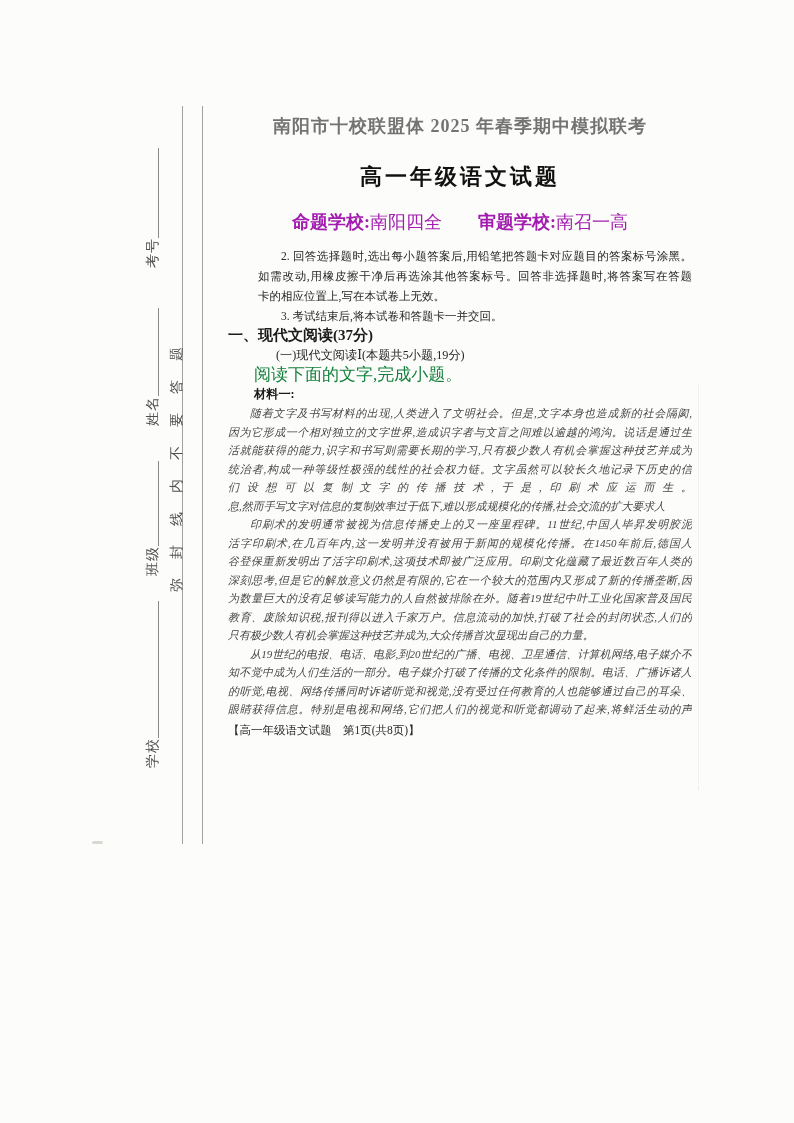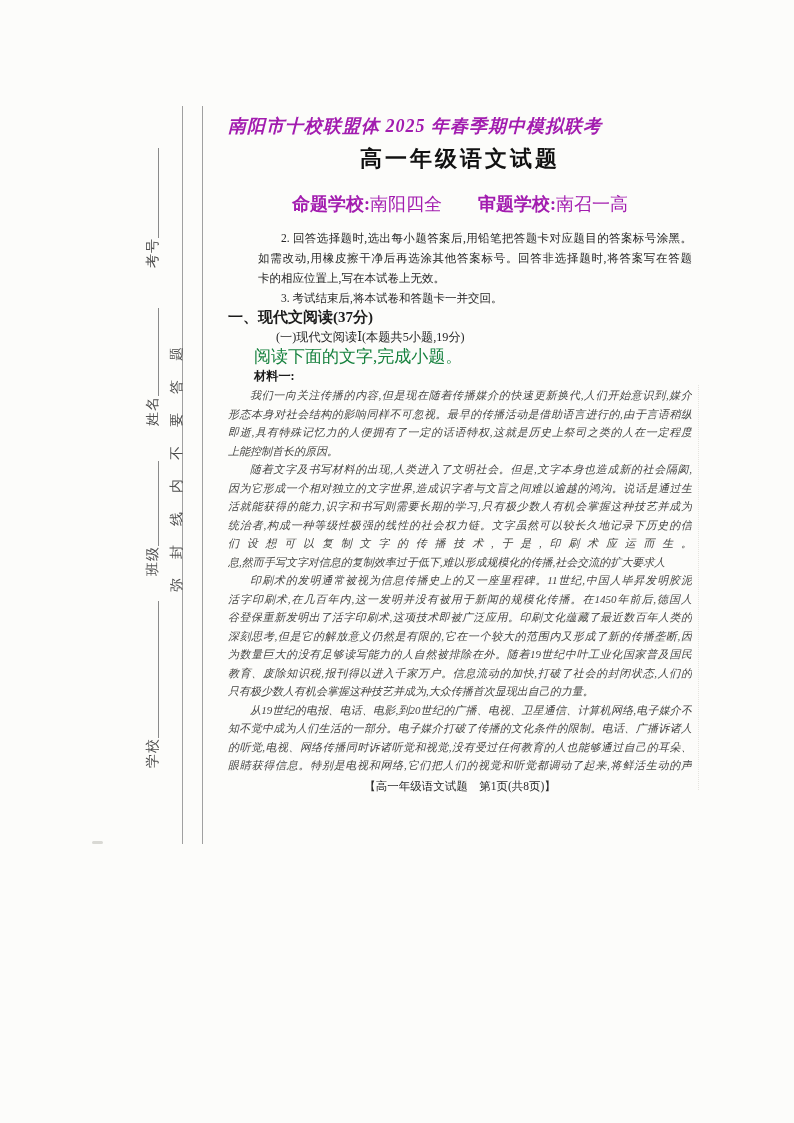--- a/index.html
+++ b/index.html
@@ -35,26 +35,26 @@
     font-size: 14px; letter-spacing: 19px; color: #4d4d4d; white-space: nowrap;
   }
 
   .smudge { position: absolute; left: 92px; top: 841px; width: 11px; height: 3px; background: #d9d9d4; border-radius: 2px; }
   .artifact-line { position: absolute; left: 698px; top: 385px; height: 405px; width: 1px; border-left: 1px dotted #e4e3de; }
 
   
   .content { position: absolute; left: 228px; top: 114px; width: 464px; }
 
   .title {
-    font-size: 18px; font-weight: bold; 
-    line-height: 24px; letter-spacing: 1px; color: #a21caf; font-style: italic;
+    font-size: 18px; font-weight: bold; text-align: center;
+    line-height: 24px; letter-spacing: 1px; color: #737373;
   }
   .subtitle {
     font-size: 22px; font-weight: bold; text-align: center;
-    line-height: 30px; letter-spacing: 3px; margin-top: 6px; color: #111111;
+    line-height: 30px; letter-spacing: 3px; margin-top: 24px; color: #111111;
   }
   .schools { margin-top: 21px; text-align: center; font-size: 18px; line-height: 18px; color: #a21caf; }
   .schools .b { font-weight: bold; }
   .schools .spacer { display: inline-block; width: 36px; }
 
   .notes { margin-top: 15px; margin-left: 30px; font-size: 11.5px; color: #262626; }
   .notes-head { font-weight: bold; font-size: 12.5px; line-height: 20px; }
   .note-para > div { line-height: 20px; height: 20px; text-align: justify; text-align-last: justify; overflow: hidden; }
   .note-para > div:first-child { text-indent: 2em; }
   .note-para > div:last-child { text-align-last: left; }
@@ -63,21 +63,21 @@
   .sec-h   { font-size: 15px; font-weight: bold; line-height: 19.5px; height: 19.5px; color: #1b1b1b; }
   .subsec  { font-size: 12.2px; line-height: 19.5px; height: 19.5px; color: #262626; margin-left: 48px; }
   .instr   { font-size: 17px; line-height: 19.5px; height: 19.5px; padding-left: 26px; color: #15803d; }
   .mat     { font-size: 12.2px; font-weight: bold; line-height: 19.5px; height: 19.5px; padding-left: 26px; color: #1b1b1b; }
 
   .para { font-size: 11px; font-style: italic; color: #454543; }
   .para > div { line-height: 18.5px; height: 18.5px; text-align: justify; text-align-last: justify; overflow: hidden; }
   .para > div:first-child { text-indent: 2em; }
   .para:not(.cont) > div:last-child { text-align-last: left; }
 
-  .footer { margin-top: 3px; text-align: center; font-size: 11.5px; line-height: 17px; color: #2b2b2b; }
+  .footer { margin-top: 3px; font-size: 11.5px; line-height: 17px; color: #2b2b2b; }
 </style>
 </head>
 <body>
 
 <div class="page">
 
   <div class="seal-line line-inner"></div>
   <div class="seal-line line-outer"></div>
 
   <div class="fields-strip"><span>学校</span><span class="f-underline w-school"></span><span class="f-gap g1"></span><span>班级</span><span class="f-underline w-class"></span><span class="f-gap g2"></span><span>姓名</span><span class="f-underline w-name"></span><span class="f-gap g3"></span><span>考号</span><span class="f-underline w-exam"></span></div>
@@ -105,26 +105,20 @@
         </div>
     </div>
 
     <div class="reading">
       <div class="sec-h">一、现代文阅读(37分)</div>
       <div class="subsec">(一)现代文阅读Ⅰ(本题共5小题,19分)</div>
       <div class="instr">阅读下面的文字,完成小题。</div>
       <div class="mat">材料一:</div>
 
       <div class="para">
-          <div>我们一向关注传播的内容,但是现在随着传播媒介的快速更新换代,人们开始意识到,媒介</div>
-          <div>形态本身对社会结构的影响同样不可忽视。最早的传播活动是借助语言进行的,由于言语稍纵</div>
-          <div>即逝,具有特殊记忆力的人便拥有了一定的话语特权,这就是历史上祭司之类的人在一定程度</div>
-          <div>上能控制首长的原因。</div>
-        </div>
-      <div class="para">
           <div>随着文字及书写材料的出现,人类进入了文明社会。但是,文字本身也造成新的社会隔阂,</div>
           <div>因为它形成一个相对独立的文字世界,造成识字者与文盲之间难以逾越的鸿沟。说话是通过生</div>
           <div>活就能获得的能力,识字和书写则需要长期的学习,只有极少数人有机会掌握这种技艺并成为</div>
           <div>统治者,构成一种等级性极强的线性的社会权力链。文字虽然可以较长久地记录下历史的信</div>
           <div>们设想可以复制文字的传播技术,于是,印刷术应运而生。</div>
           <div>息,然而手写文字对信息的复制效率过于低下,难以形成规模化的传播,社会交流的扩大要求人</div>
         </div>
       <div class="para">
           <div>印刷术的发明通常被视为信息传播史上的又一座里程碑。11世纪,中国人毕昇发明胶泥</div>
           <div>活字印刷术,在几百年内,这一发明并没有被用于新闻的规模化传播。在1450年前后,德国人</div>

